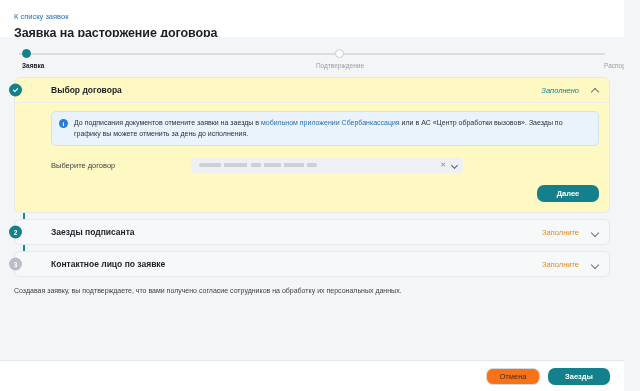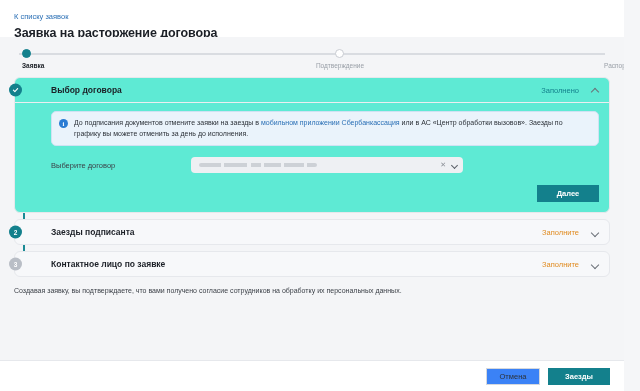--- a/index.html
+++ b/index.html
@@ -93,21 +93,21 @@
     z-index: 1;
   }
   .card {
     position: relative;
     background: #f7f8fa;
     border: 1px solid #e6e8ec;
     border-radius: 6px;
     margin-bottom: 6px;
     z-index: 2;
   }
-  .card.open { background: #5eead4; }
+  .card.open { background: #fef9c3; }
   .card-head {
     display: flex;
     align-items: center;
     height: 24px;
     padding: 0 10px 0 36px;
     position: relative;
   }
   .marker {
     position: absolute;
     left: -6px;
@@ -128,21 +128,21 @@
   .card-title {
     font-size: 8.5px;
     font-weight: bold;
     color: #1b1f26;
     flex: 1;
   }
   .card-status {
     font-size: 7.5px;
     margin-right: 12px;
   }
-  .status-done { color: #13808c; }
+  .status-done { color: #13808c; font-style: italic; }
   .status-todo { color: #e08a1e; }
   .chev {
     width: 8px; height: 8px;
     position: relative;
   }
   .chev::before {
     content: "";
     position: absolute;
     left: 0.5px; top: 2px;
     width: 5px; height: 5px;
@@ -259,34 +259,34 @@
   }
   .cal-icon { display: block; }
 
   .btn-row {
     display: flex;
     justify-content: flex-end;
     margin-top: 12px;
   }
   .btn {
     border: none;
-    border-radius: 0;
+    border-radius: 7px;
     font-family: "Liberation Sans", sans-serif;
     font-size: 7.5px;
     font-weight: bold;
     cursor: pointer;
     padding: 0;
   }
   .btn-primary {
     background: #13808c;
     color: #ffffff;
     width: 62px; height: 17px;
   }
   .btn-ghost {
-    background: #3b82f6;
+    background: #f97316;
     color: #2c3138;
     border: 1px solid #d5d8dd;
     width: 54px; height: 17px;
     font-weight: normal;
     text-align: center;
   }
 
   
   .consent {
     font-size: 7px;

